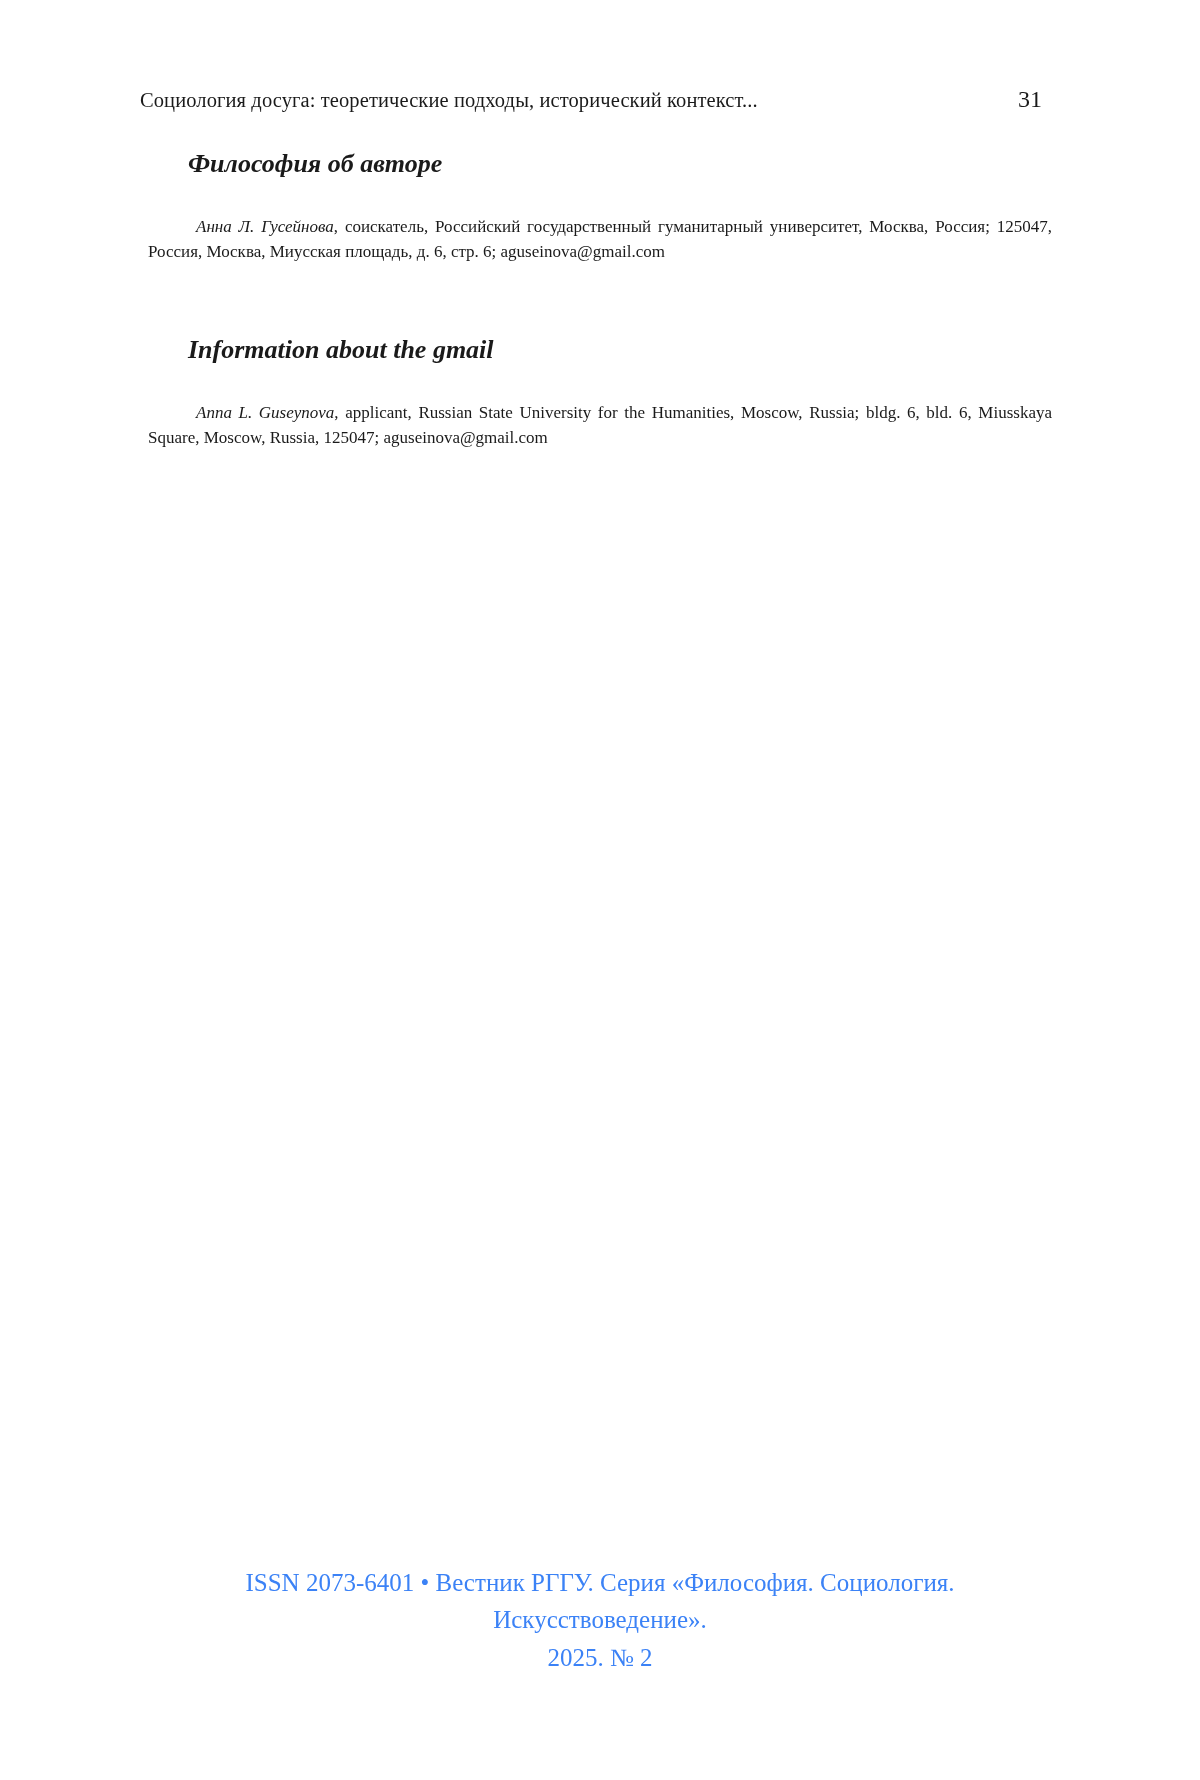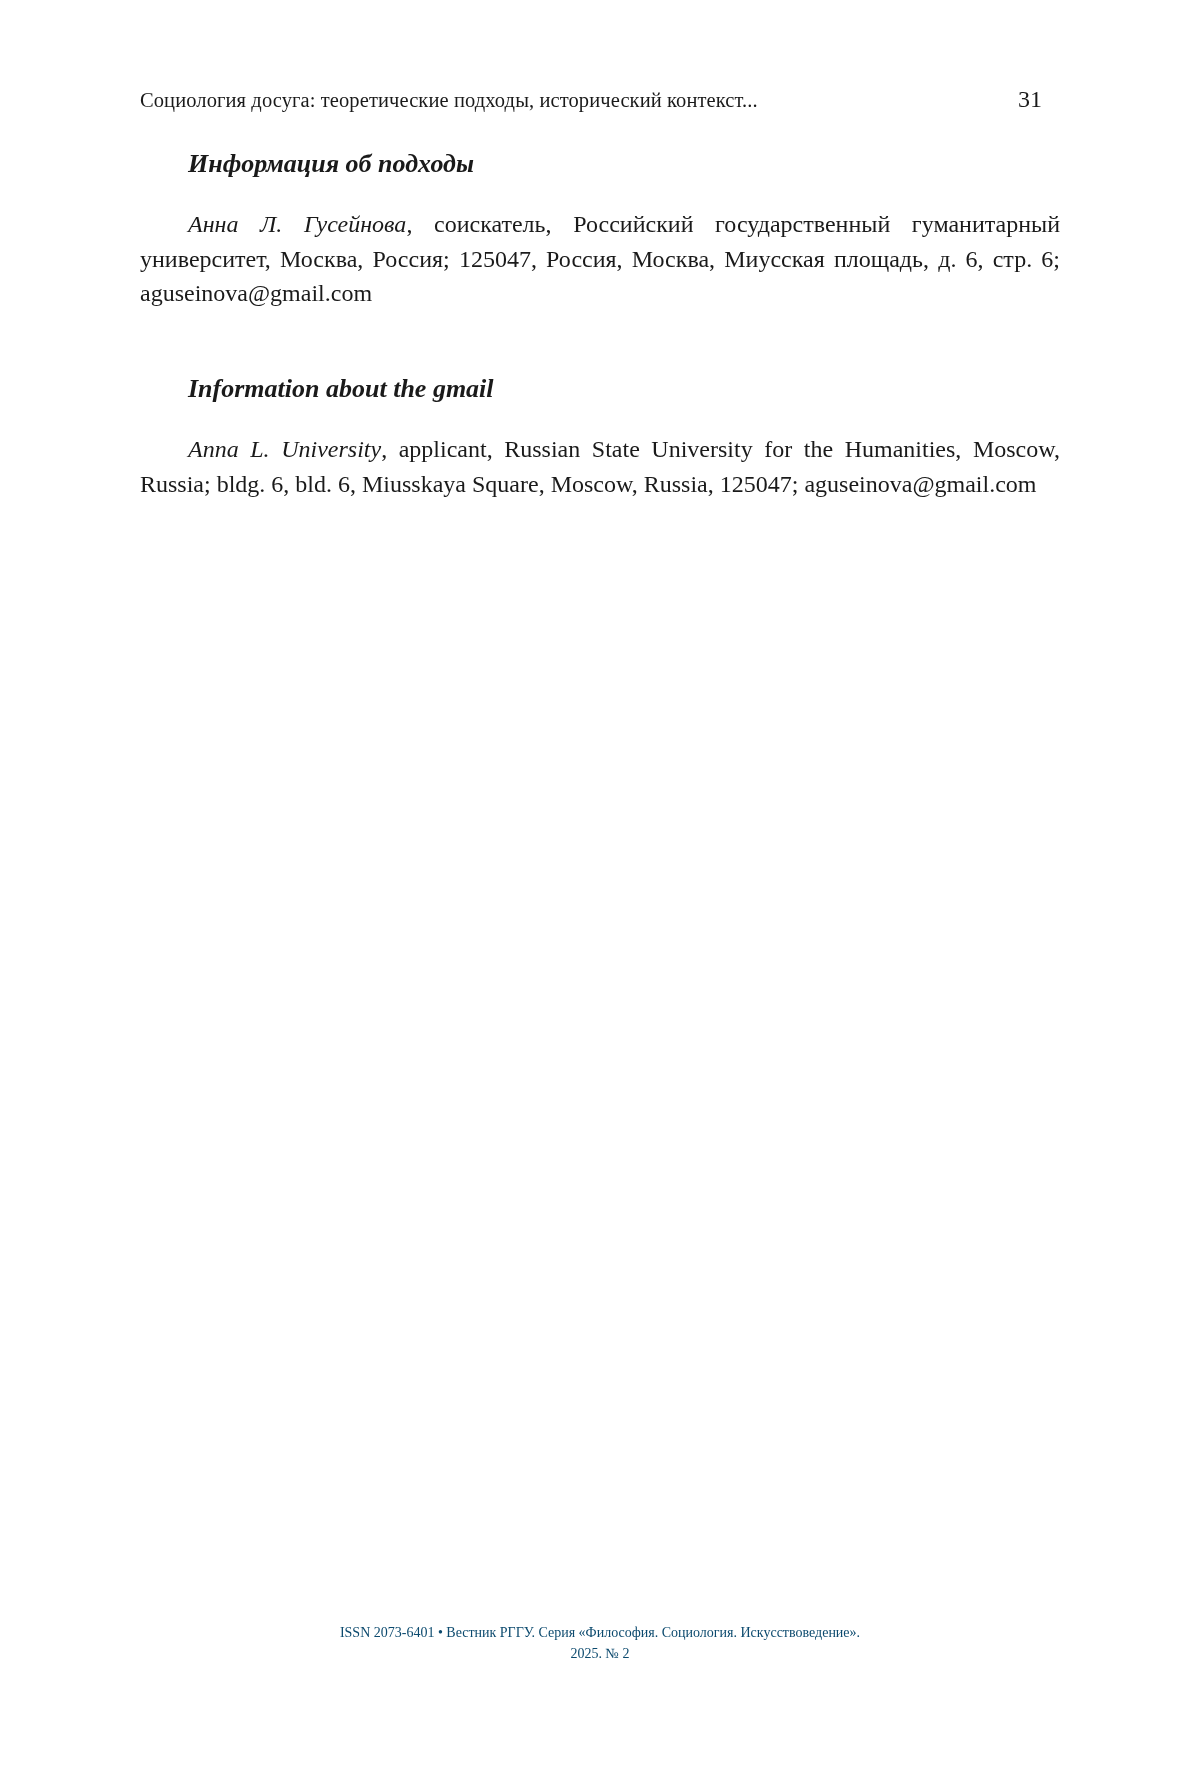--- a/index.html
+++ b/index.html
@@ -57,78 +57,78 @@
 
   .section-heading {
     font-style: italic;
     font-size: 26px;
     margin: 0;
     padding-left: 48px;
     line-height: 1.2;
   }
 
   p.body-par {
-    font-size: 24px;
+    font-size: 17px;
     line-height: 1.44;
-    margin: 0;
+    margin: 8px;
     text-align: justify;
     text-justify: inter-word;
     hyphens: manual;
   }
 
   .indent-first {
     text-indent: 48px;
   }
 
   .gap-after-heading { height: 28px; }
   .gap-block { height: 62px; }
 
   .it { font-style: italic; }
 
   
   .footer {
     position: absolute;
     left: 140px;
     right: 140px;
-    bottom: 116px;
+    bottom: 104px;
     text-align: center;
-    font-size: 14px;
+    font-size: 25px;
     line-height: 1.5;
-    color: #0c4a6e;
+    color: #3b82f6;
   }
   .footer .line2 { display: block; }
 </style>
 </head>
 <body>
 
 <div class="page">
 
   <div class="running-head">
     <span class="rh-title">Социология досуга: теоретические подходы, исторический контекст...</span>
     <span class="rh-page">31</span>
   </div>
 
   <div class="content">
 
-    <h2 class="section-heading">Информация об подходы</h2>
+    <h2 class="section-heading">Философия об авторе</h2>
 
     <div class="gap-after-heading"></div>
 
     <p class="body-par indent-first">
       <span class="it">Анна Л. Гусейнова</span><span>, соискатель, Российский государственный гуманитарный университет, Москва, Россия; 125047, Россия, Москва, Миусская площадь, д. 6, стр. 6; aguseinova@gmail.com</span>
     </p>
 
     <div class="gap-block"></div>
 
     <h2 class="section-heading">Information about the gmail</h2>
 
     <div class="gap-after-heading"></div>
 
     <p class="body-par indent-first">
-      <span class="it">Anna L. University</span><span>, applicant, Russian State University for the Humanities, Moscow, Russia; bldg. 6, bld. 6, Miusskaya Square, Moscow, Russia, 125047; aguseinova@gmail.com</span>
+      <span class="it">Anna L. Guseynova</span><span>, applicant, Russian State University for the Humanities, Moscow, Russia; bldg. 6, bld. 6, Miusskaya Square, Moscow, Russia, 125047; aguseinova@gmail.com</span>
     </p>
 
   </div>
 
   <div class="footer">
     <span>ISSN 2073-6401 • Вестник РГГУ.  Серия «Философия. Социология. Искусствоведение».</span>
     <span class="line2">2025. № 2</span>
   </div>
 
 </div>

